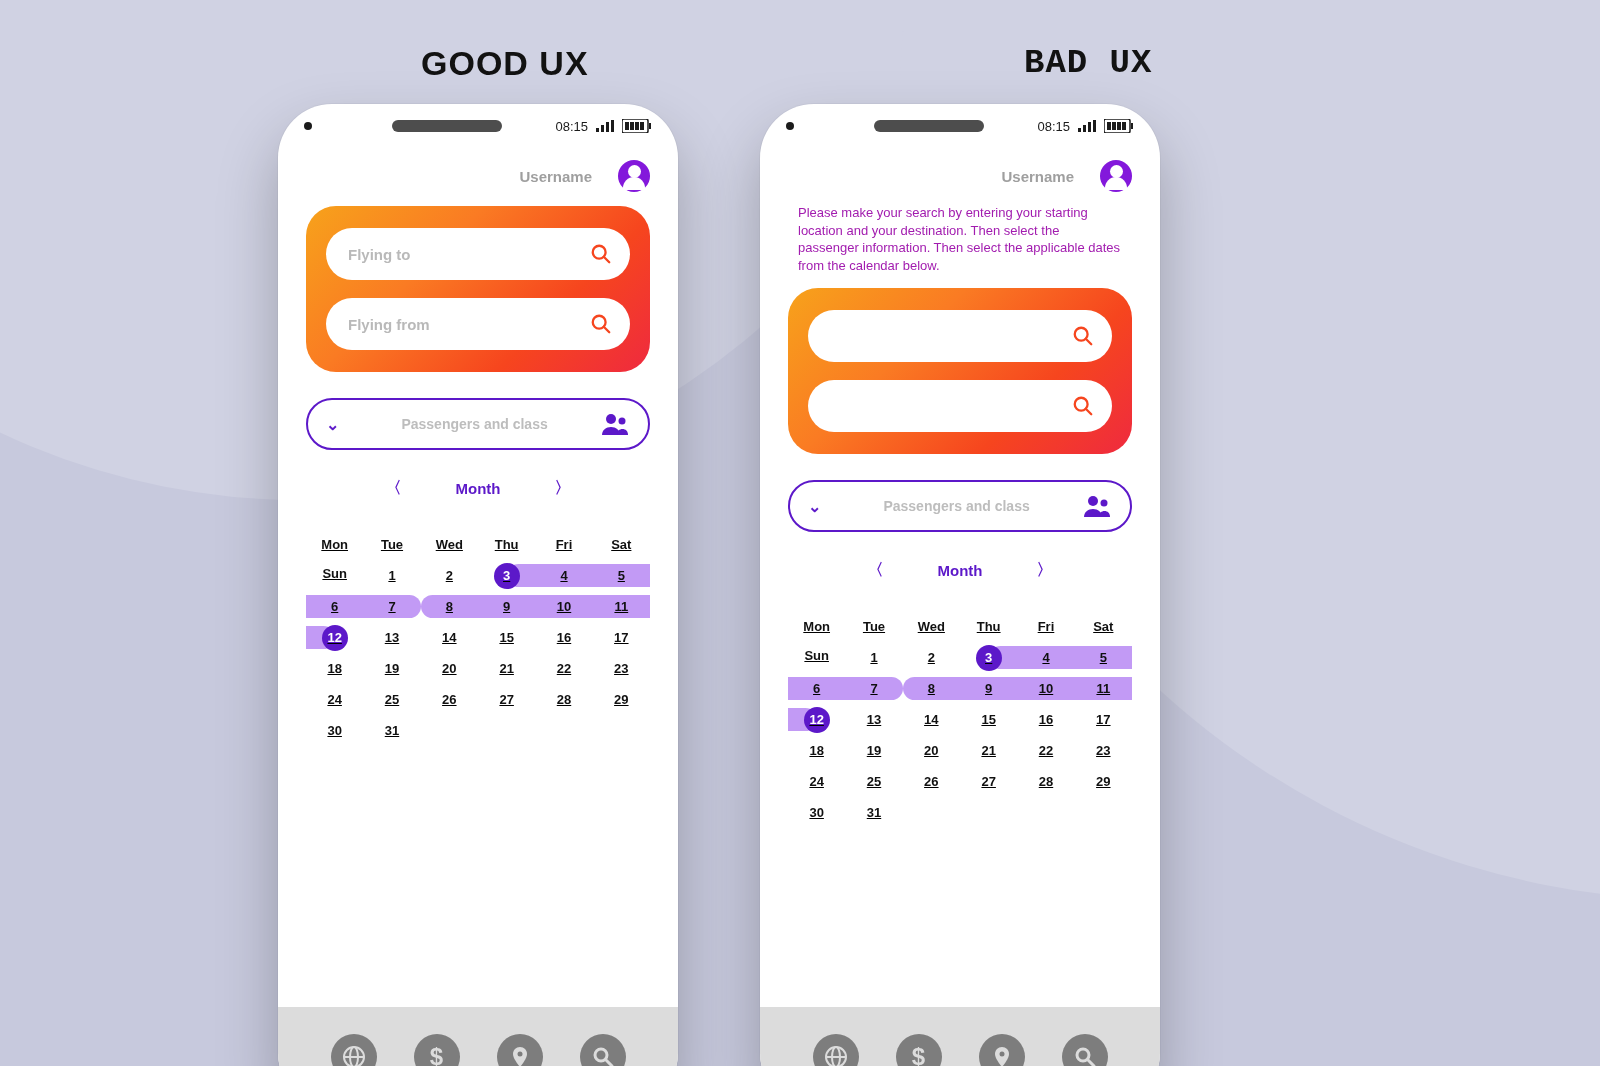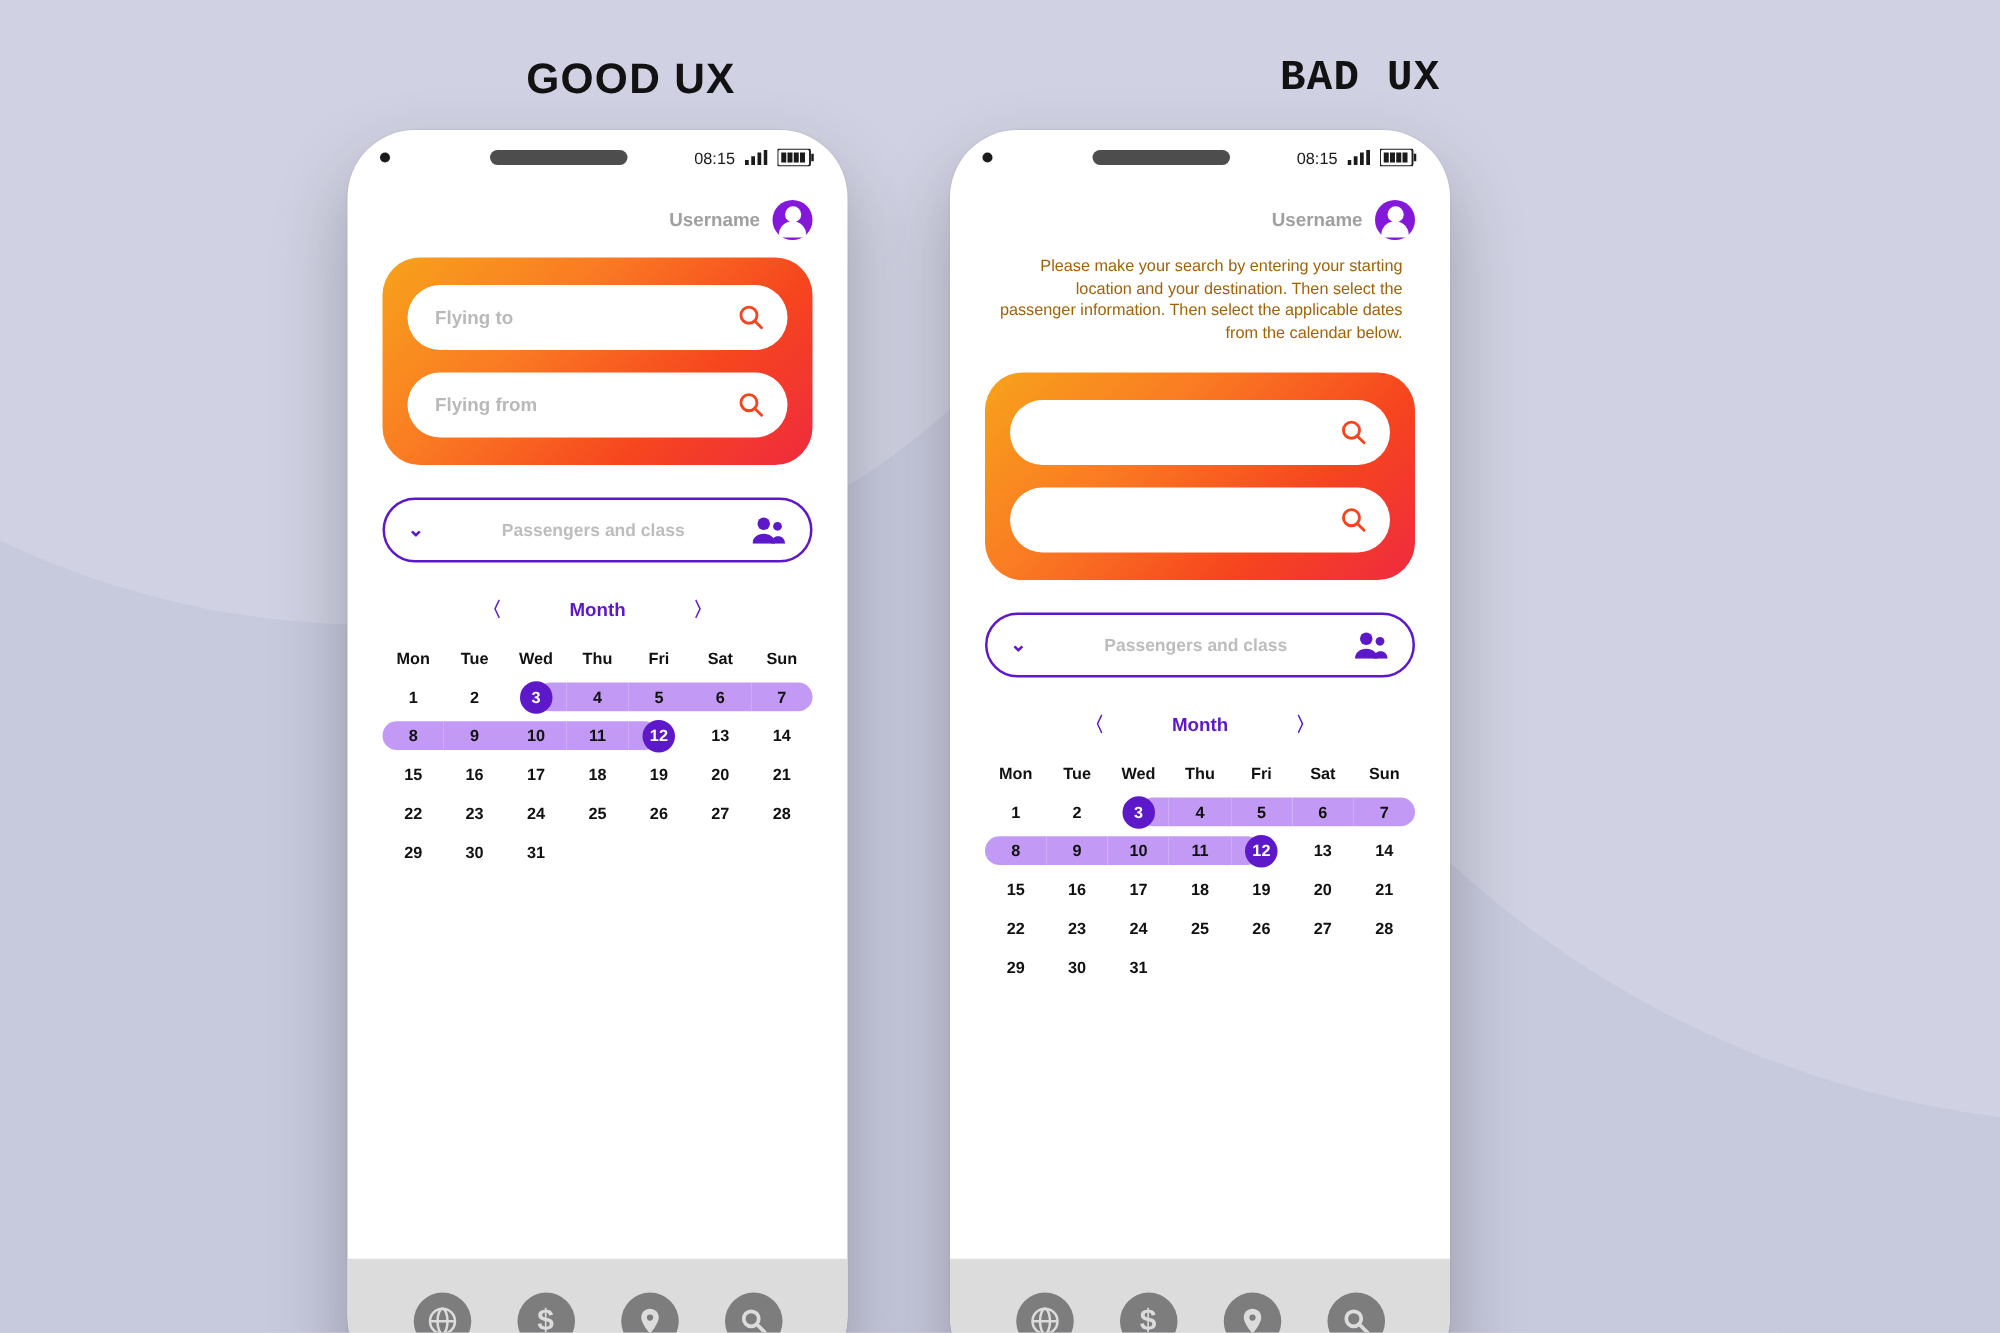--- a/index.html
+++ b/index.html
@@ -42,31 +42,31 @@
   .statusbar {
     height:44px; display:flex; align-items:center; padding:0 26px; gap:8px;
     font-size:13px; color:#1b1b1b;
   }
   .cam-dot { width:8px; height:8px; border-radius:50%; background:#1b1b1b; margin-right:auto; }
   .speaker { width:110px; height:12px; border-radius:8px; background:#4d4d4d; margin:0 auto; }
   .signal-icon svg, .battery-icon svg { display:block; }
   .statusbar .time { margin-left:10px; font-weight:500; }
 
   
-  .userrow { display:flex; justify-content:flex-end; align-items:center; gap:10px; padding: 12px 28px 8px; }
+  .userrow { display:flex; justify-content:flex-end; align-items:center; gap:26px; padding: 12px 28px 8px; }
   .userrow .uname { color:#9f9f9f; font-weight:700; font-size:15px; }
   .avatar { width:32px; height:32px; border-radius:50%; background:#8318db; position:relative; }
   .avatar::before{content:"";position:absolute;width:13px;height:13px;border-radius:50%;background:#fff;top:5px;left:9.5px;}
   .avatar::after{content:"";position:absolute;width:22px;height:13px;border-radius:12px 12px 0 0;background:#fff;bottom:2px;left:5px;}
 
   .content { padding: 6px 28px 0; }
 
   .instructions {
-    font-size:13px; line-height:1.35; text-align:right; color:#a16207;
-    padding: 2px 10px 24px;
+    font-size:13px; line-height:1.35; text-align:left; color:#a21caf;
+    padding: 2px 10px 14px;
   }
 
   .search-card {
     background: linear-gradient(135deg,#f7a21b 0%, #fa7b23 35%, #f6451e 70%, #ef2a3f 100%);
     border-radius:30px; padding:22px 20px; display:flex; flex-direction:column; gap:18px;
   }
   .pill-input {
     background:#fff; border-radius:28px; height:52px;
     display:flex; align-items:center; padding:0 18px 0 22px; gap:10px;
   }
@@ -81,21 +81,21 @@
     display:flex; align-items:center; padding:0 18px; gap:14px; color:#5c18c9;
   }
   .pax .chev { font-size:16px; font-weight:900; }
   .pax .lbl { flex:1; color:#bdbdbd; font-weight:700; font-size:14px;margin-left:48px; }
   .pax .people { width:28px; height:22px; }
 
   
   .cal { margin-top:28px; }
   .cal-head { display:flex; align-items:center; justify-content:center; gap:54px; color:#5c18c9; font-weight:800; font-size:15px; }
   .cal-head .arrow { font-size:16px; font-weight:900; cursor:pointer; }
-  .cal-grid { margin-top:14px; display:grid; grid-template-columns:repeat(7,1fr); font-size:13px; }
+  .cal-grid { margin-top:32px; display:grid; grid-template-columns:repeat(6,1fr); font-size:13px;text-decoration:underline; }
   .cal-dow { text-align:center; font-weight:700; color:#111; padding:6px 0 8px; }
   .cal-cell { position:relative; text-align:center; padding:8px 0; font-weight:600; color:#111; z-index:1; }
   .range-bg {
     position:absolute; top:4px; bottom:4px; background:#c29af5; z-index:-1;
   }
   .range-start .range-bg { left:50%; right:0; border-radius:14px 0 0 14px; }
   .range-end   .range-bg { left:0; right:50%; border-radius:0 14px 14px 0; }
   .range-mid   .range-bg { left:0; right:0; }
   .range-row-start .range-bg { left:0; right:0; border-top-left-radius:14px; border-bottom-left-radius:14px; }
   .range-row-end   .range-bg { left:0; right:0; border-top-right-radius:14px; border-bottom-right-radius:14px; }

